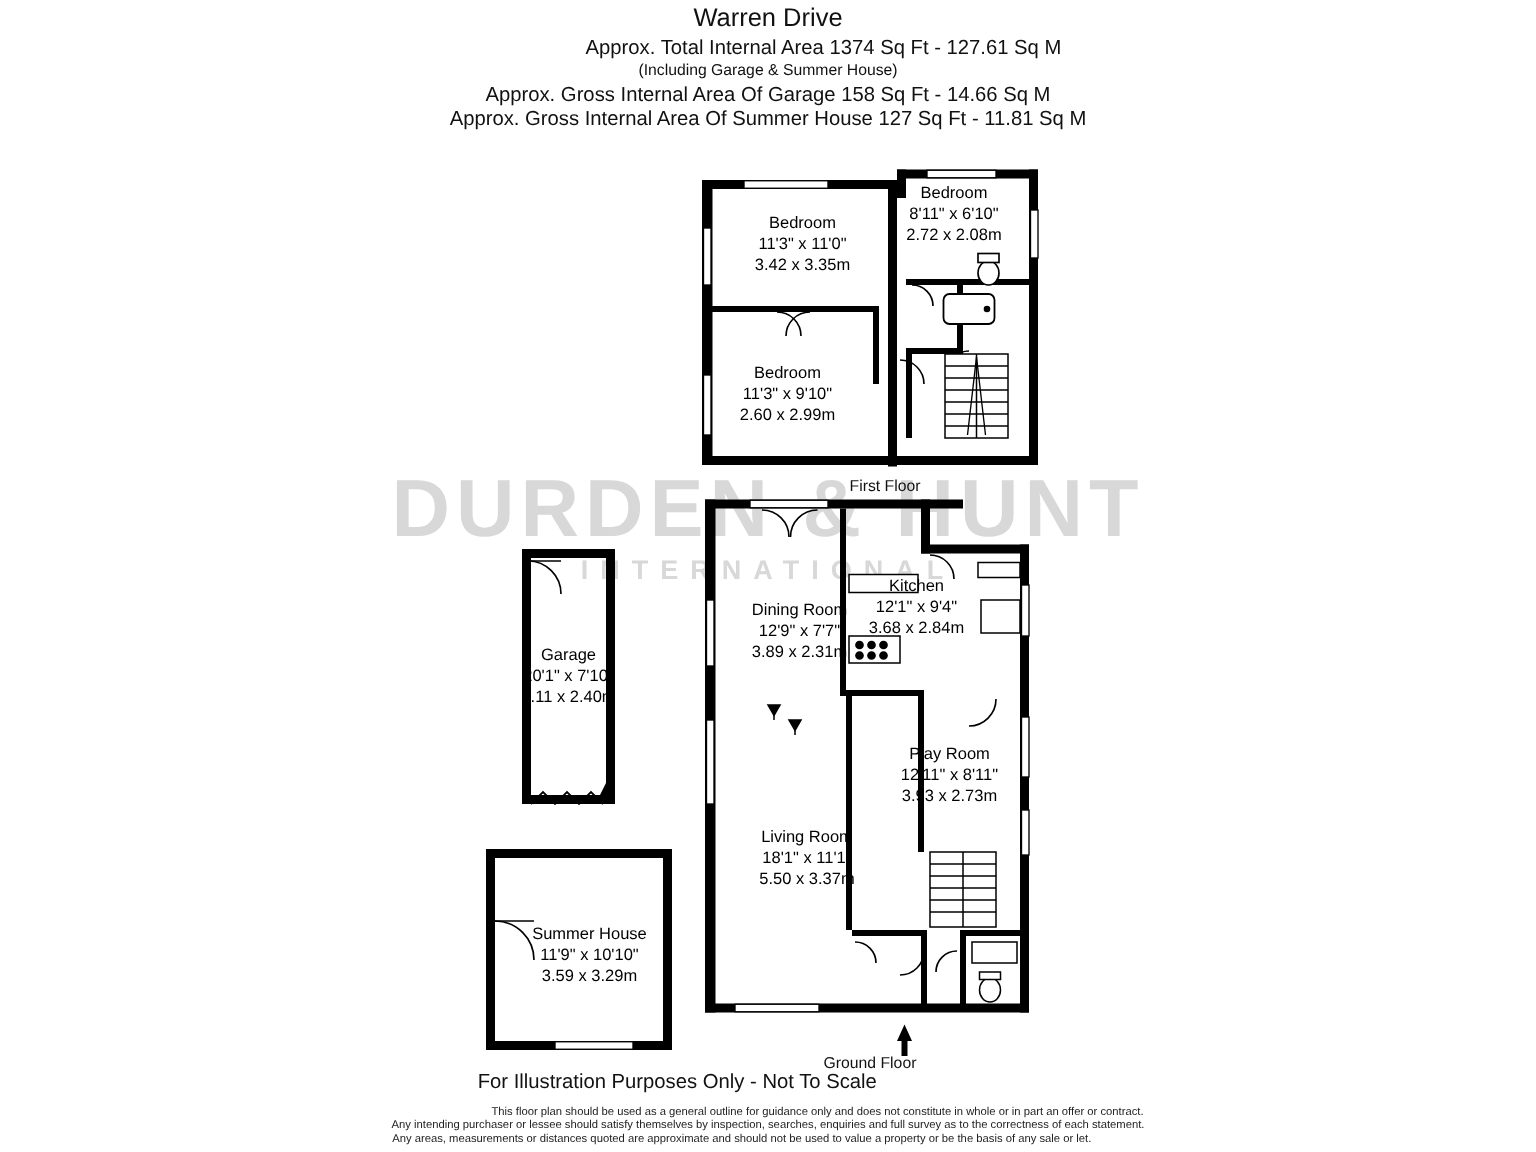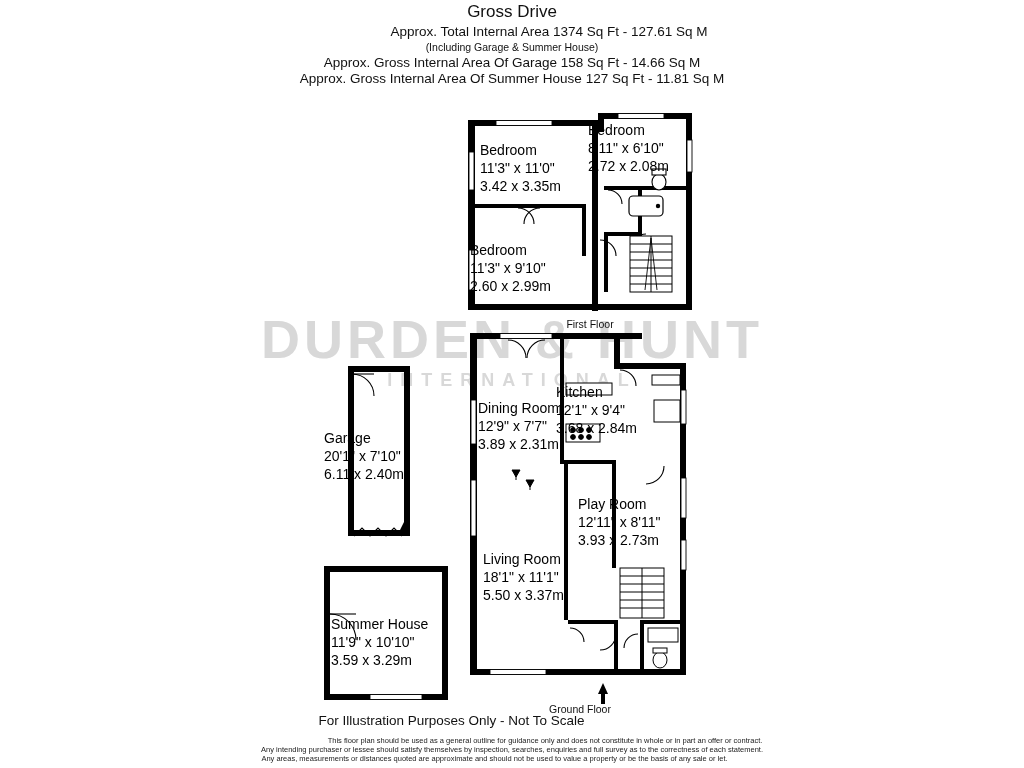--- a/index.html
+++ b/index.html
@@ -53,22 +53,22 @@
     position: absolute;
     font-size: 10.5px;
     color: #111;
     text-align: center;
   }
   #first-floor-label { left: 530px; top: 318px; width: 120px; }
   #ground-floor-label { left: 520px; top: 703px; width: 120px; }
 
   .room {
     position: absolute;
-    text-align: left;
-    font-size: 14px;
+    text-align: center;
+    font-size: 11px;
     line-height: 1.28;
     color: #000;
     white-space: nowrap;
   }
   .room .nm { display:block; }
   .room .d1 { display:block; }
   .room .d2 { display:block; }
 
   .watermark {
     position: absolute;
@@ -78,21 +78,21 @@
     color: #d8d8d8;
     font-weight: bold;
     pointer-events: none;
   }
   #wm-main { top: 308px; font-size: 54px; letter-spacing: 4px; }
   #wm-sub  { top: 370px; font-size: 18px; letter-spacing: 8px; }
 </style>
 </head>
 <body>
 
-<div class="hdr hdr-title">Gross Drive</div>
+<div class="hdr hdr-title">Warren Drive</div>
 <div class="hdr hdr-l1">Approx. Total Internal Area   1374 Sq Ft  -  127.61 Sq M</div>
 <div class="hdr hdr-l2">(Including Garage &amp; Summer House)</div>
 <div class="hdr hdr-l3">Approx. Gross Internal Area Of Garage  158 Sq Ft  -  14.66 Sq M</div>
 <div class="hdr hdr-l4">Approx. Gross Internal Area Of Summer House  127 Sq Ft  -  11.81 Sq M</div>
 
 <div class="watermark" id="wm-main">DURDEN &amp; HUNT</div>
 <div class="watermark" id="wm-sub">INTERNATIONAL</div>
 
 <svg id="plan" viewBox="0 0 1024 768">
 

